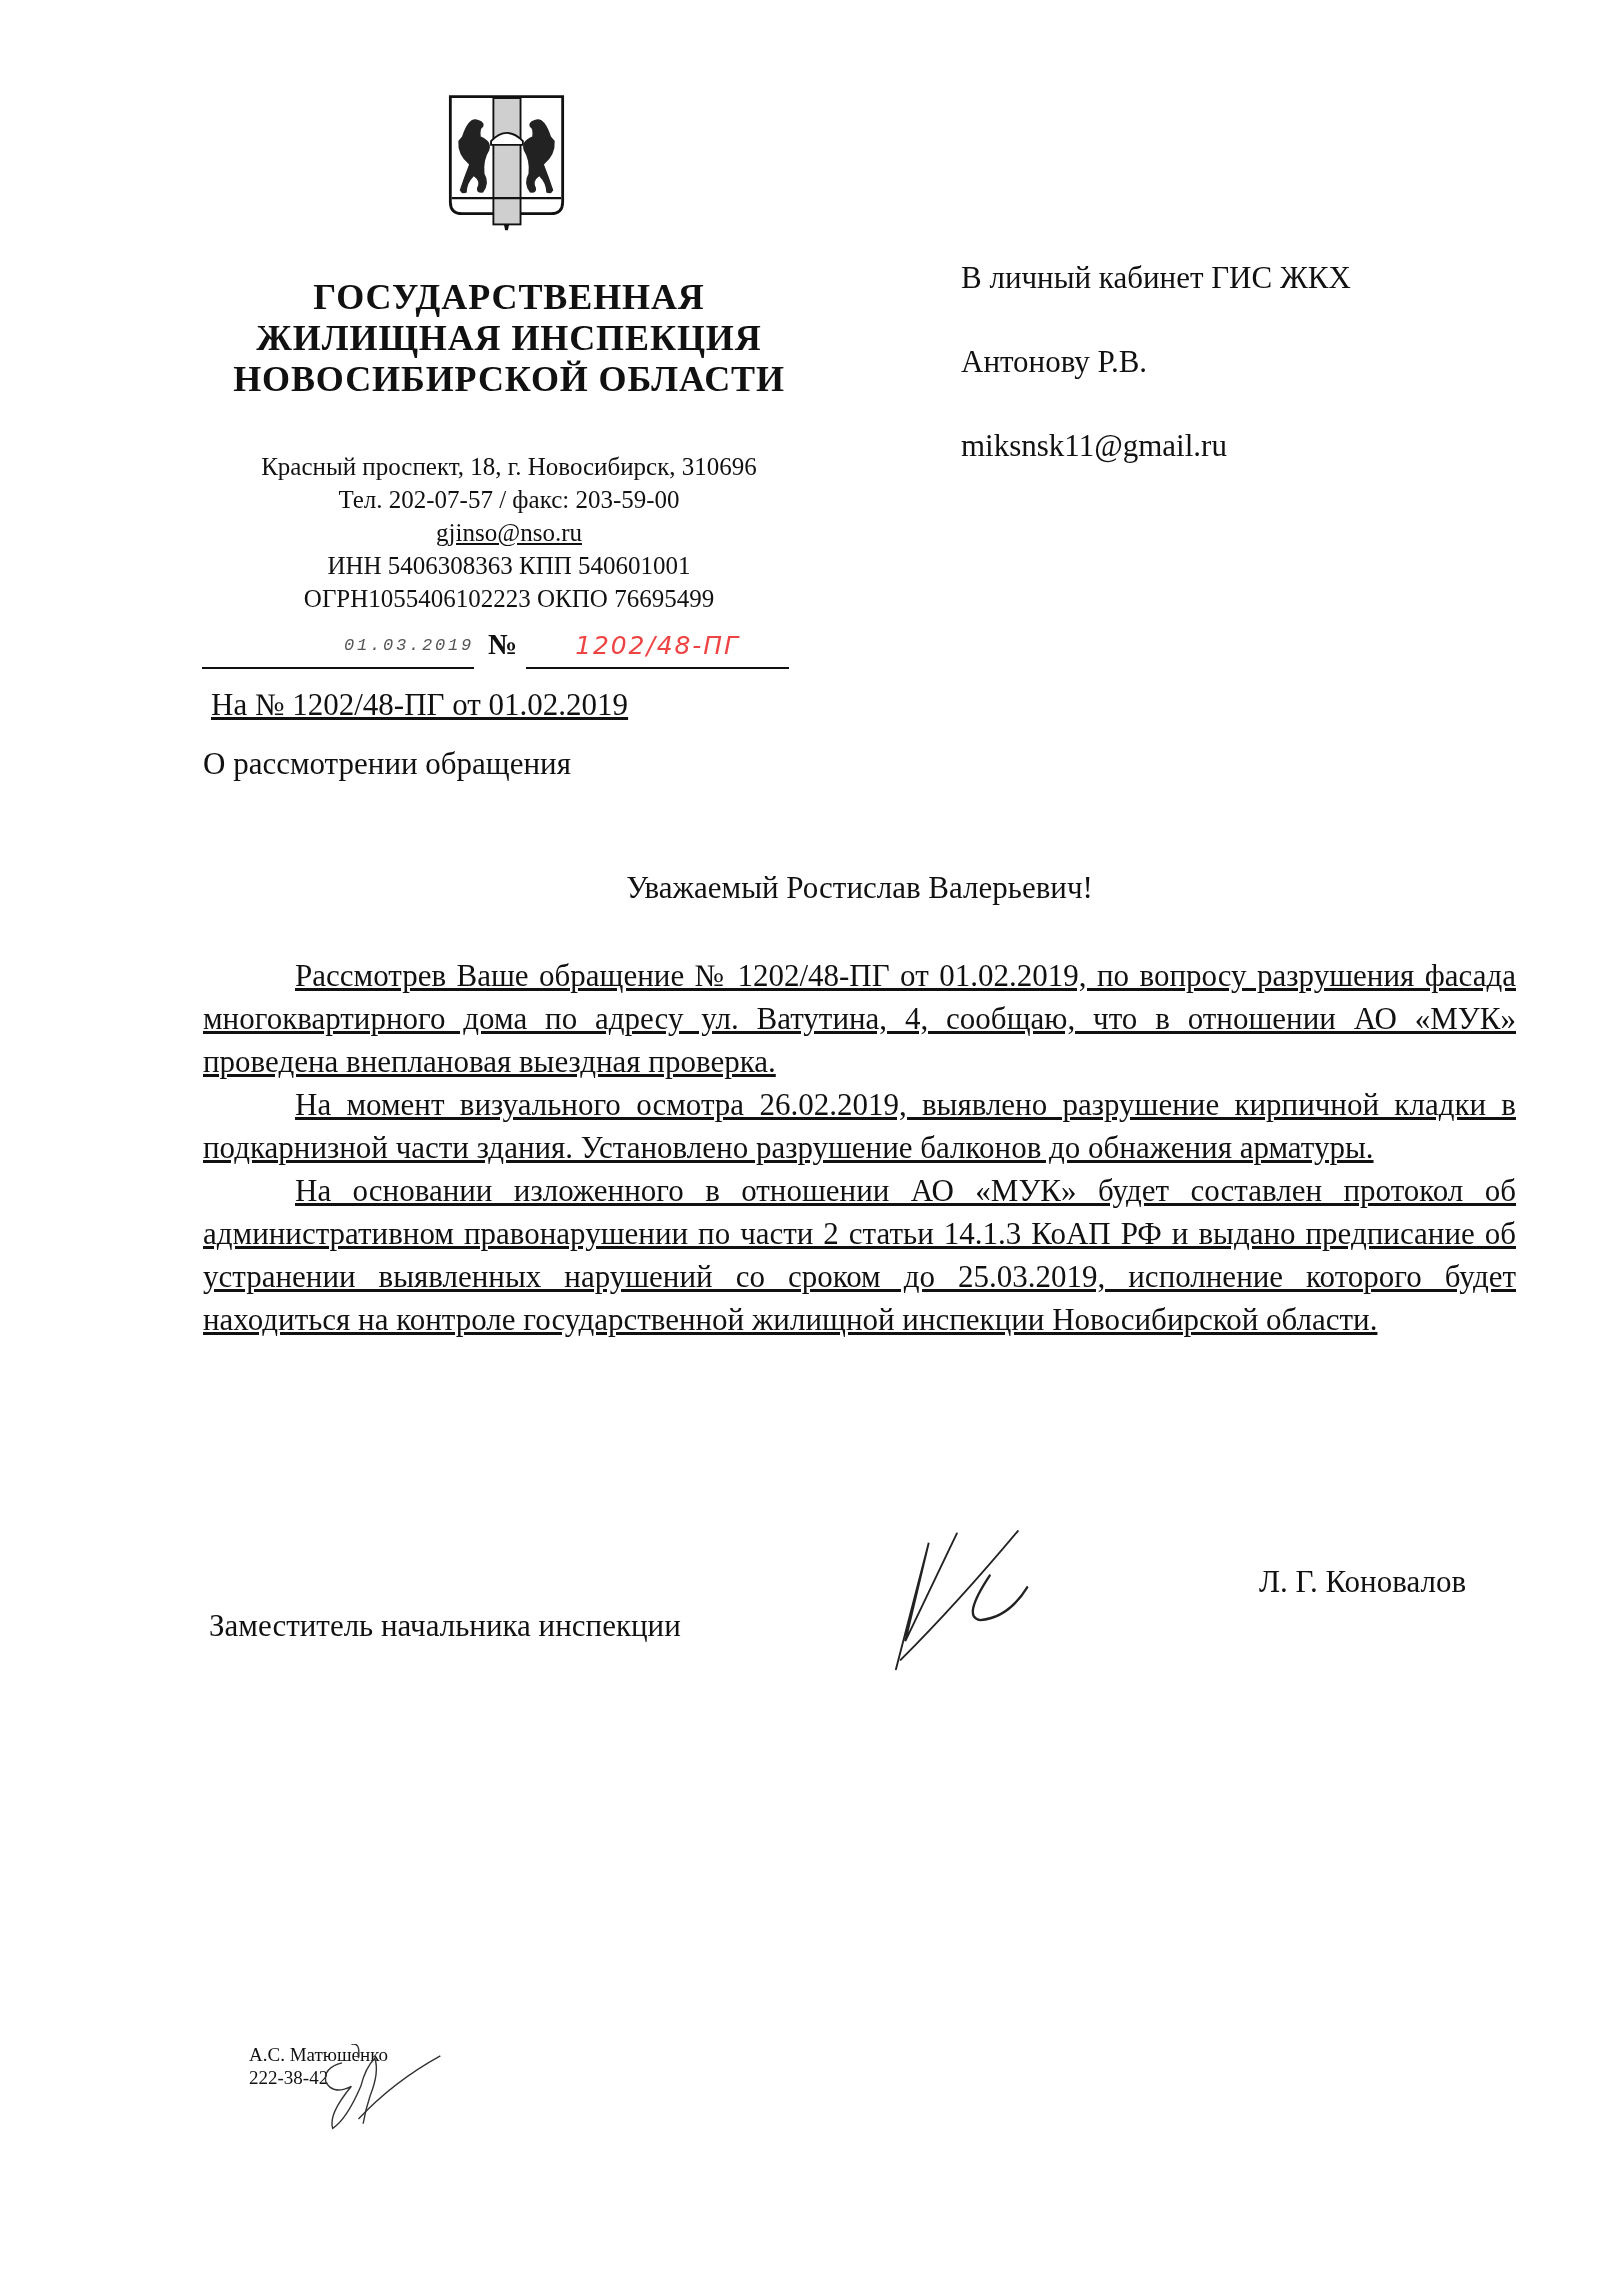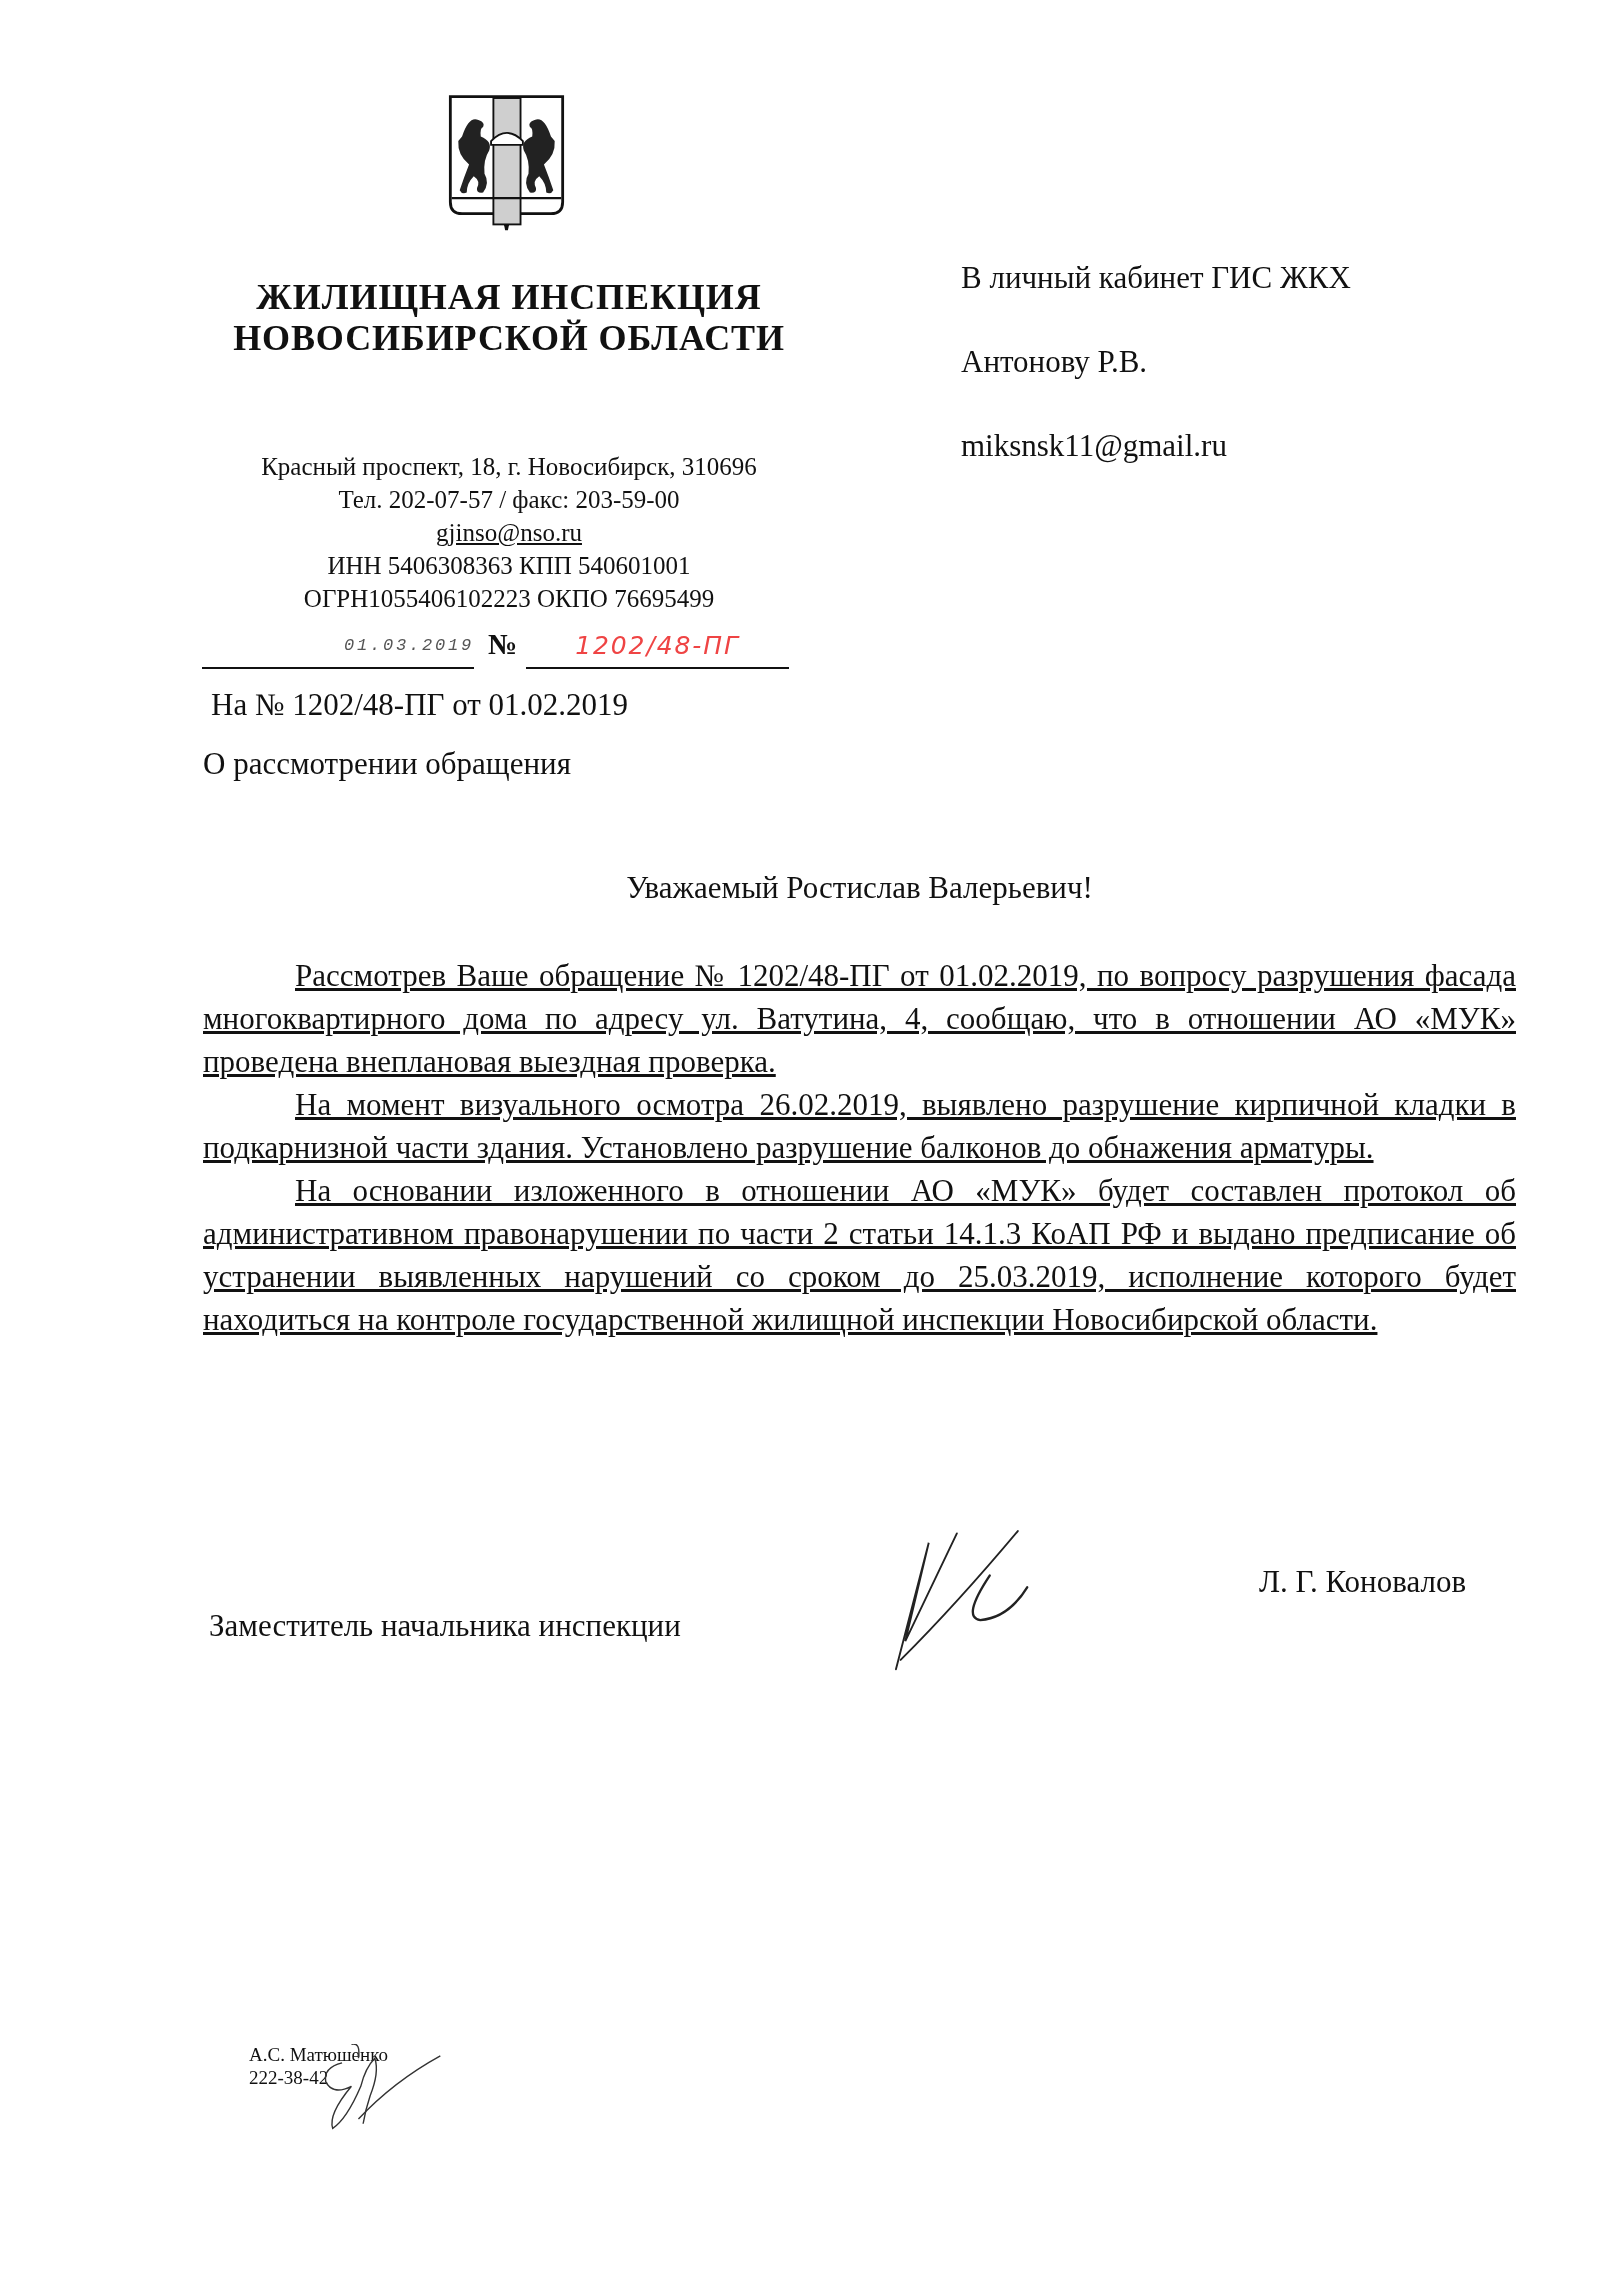--- a/index.html
+++ b/index.html
@@ -70,20 +70,21 @@
       color: #ef4444;
       text-align: center;
       line-height: 43px;
       letter-spacing: 1.9px;
     }
 
     .in-reply {
       left: 211px; top: 687px;
       font-size: 31px;
       white-space: nowrap;
+      text-decoration: underline;
     }
     .subject {
       left: 203px; top: 746px;
       font-size: 31px;
       white-space: nowrap;
     }
 
     
     .addressee {
       left: 961px; top: 260px;
@@ -148,20 +149,21 @@
     <line x1="8" y1="222" x2="242" y2="222" stroke="#111" stroke-width="5"></line>
     <path d="M92 100 Q126 65 160 100 L160 108 H92 Z" fill="#fff" stroke="#111" stroke-width="4"></path>
 
     <path d="M30 90 Q45 45 65 55 Q80 60 75 70 Q68 72 70 90 Q95 100 88 120 Q75 140 78 170 Q90 190 75 210 Q60 212 62 200 Q70 185 55 175 Q40 190 40 210 Q30 215 25 205 Q35 175 45 150 Q20 130 22 100 Z" fill="#222"></path>
 
     <path d="M220 90 Q205 45 185 55 Q170 60 175 70 Q182 72 180 90 Q155 100 162 120 Q175 140 172 170 Q160 190 175 210 Q190 212 188 200 Q180 185 195 175 Q210 190 210 210 Q220 215 225 205 Q215 175 205 150 Q230 130 228 100 Z" fill="#222"></path>
   </svg>
 </div>
 
 <div class="abs issuer-title">
+  <div>ГОСУДАРСТВЕННАЯ</div>
   <div>ЖИЛИЩНАЯ  ИНСПЕКЦИЯ</div>
   <div>НОВОСИБИРСКОЙ  ОБЛАСТИ</div>
 </div>
 
 <div class="abs issuer-contacts">
   <div>Красный проспект, 18, г. Новосибирск, 310696</div>
   <div>Тел. 202-07-57 / факс: 203-59-00</div>
   <div class="email">gjinso@nso.ru</div>
   <div>ИНН 5406308363  КПП 540601001</div>
   <div>ОГРН1055406102223 ОКПО 76695499</div>

